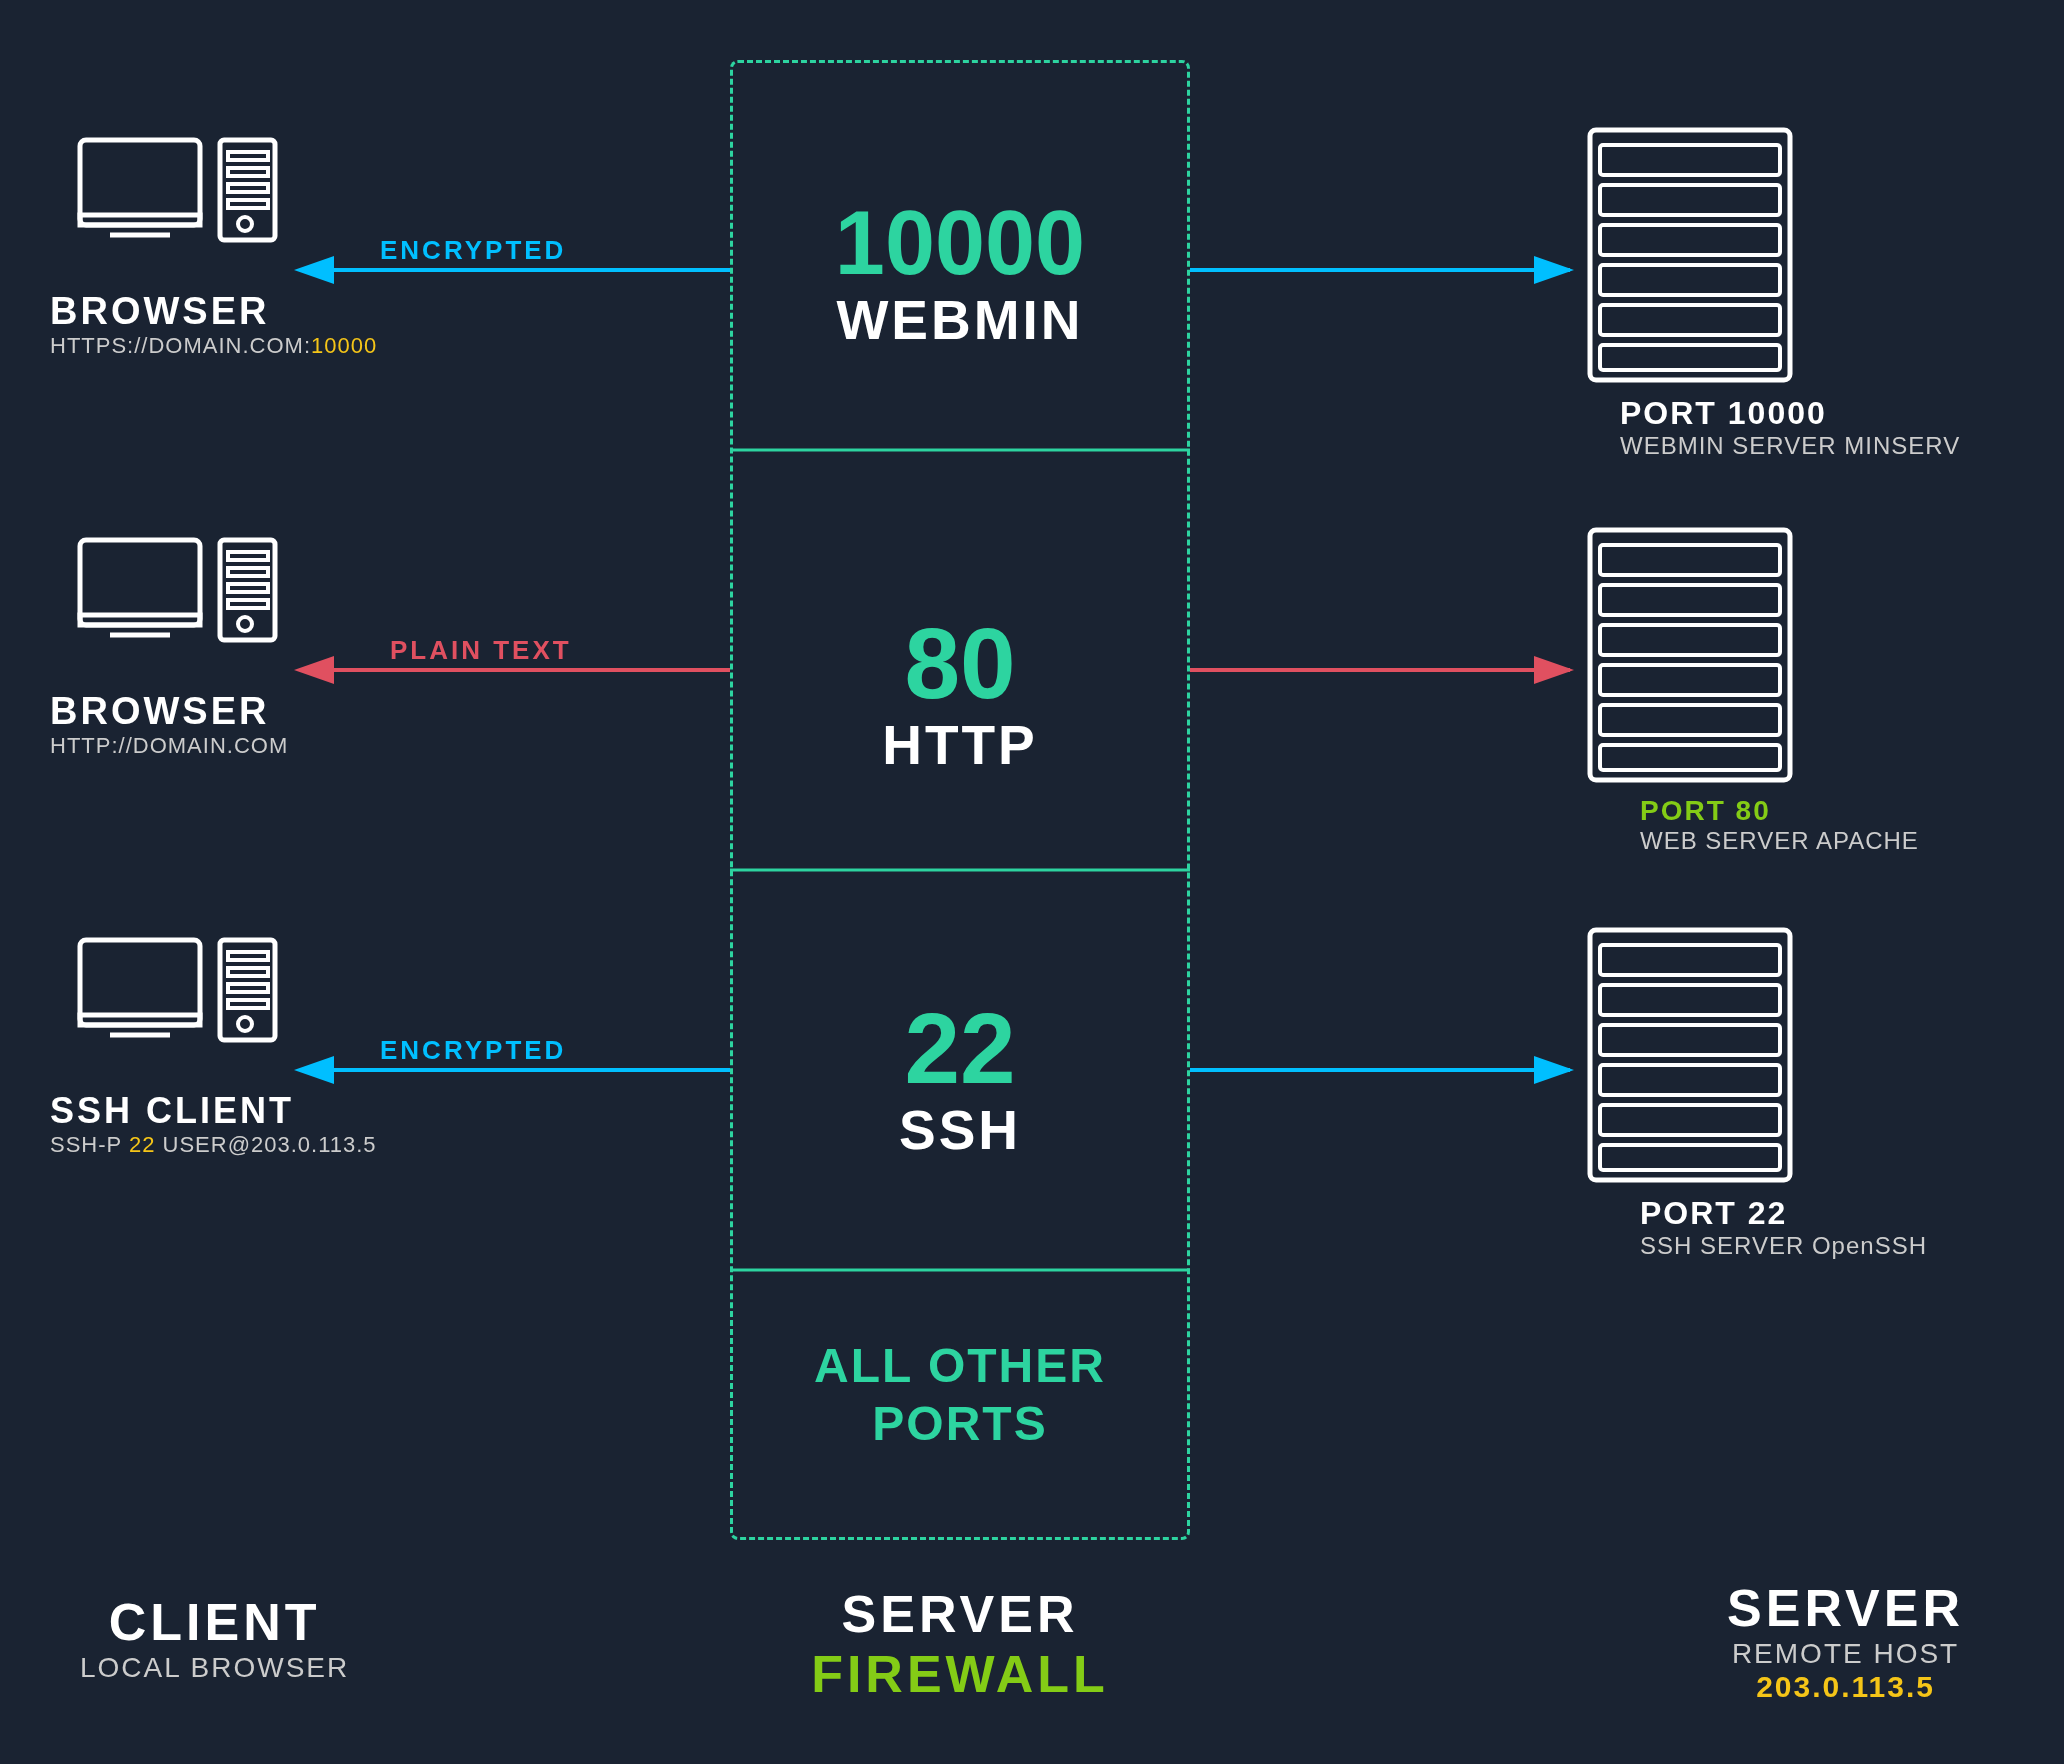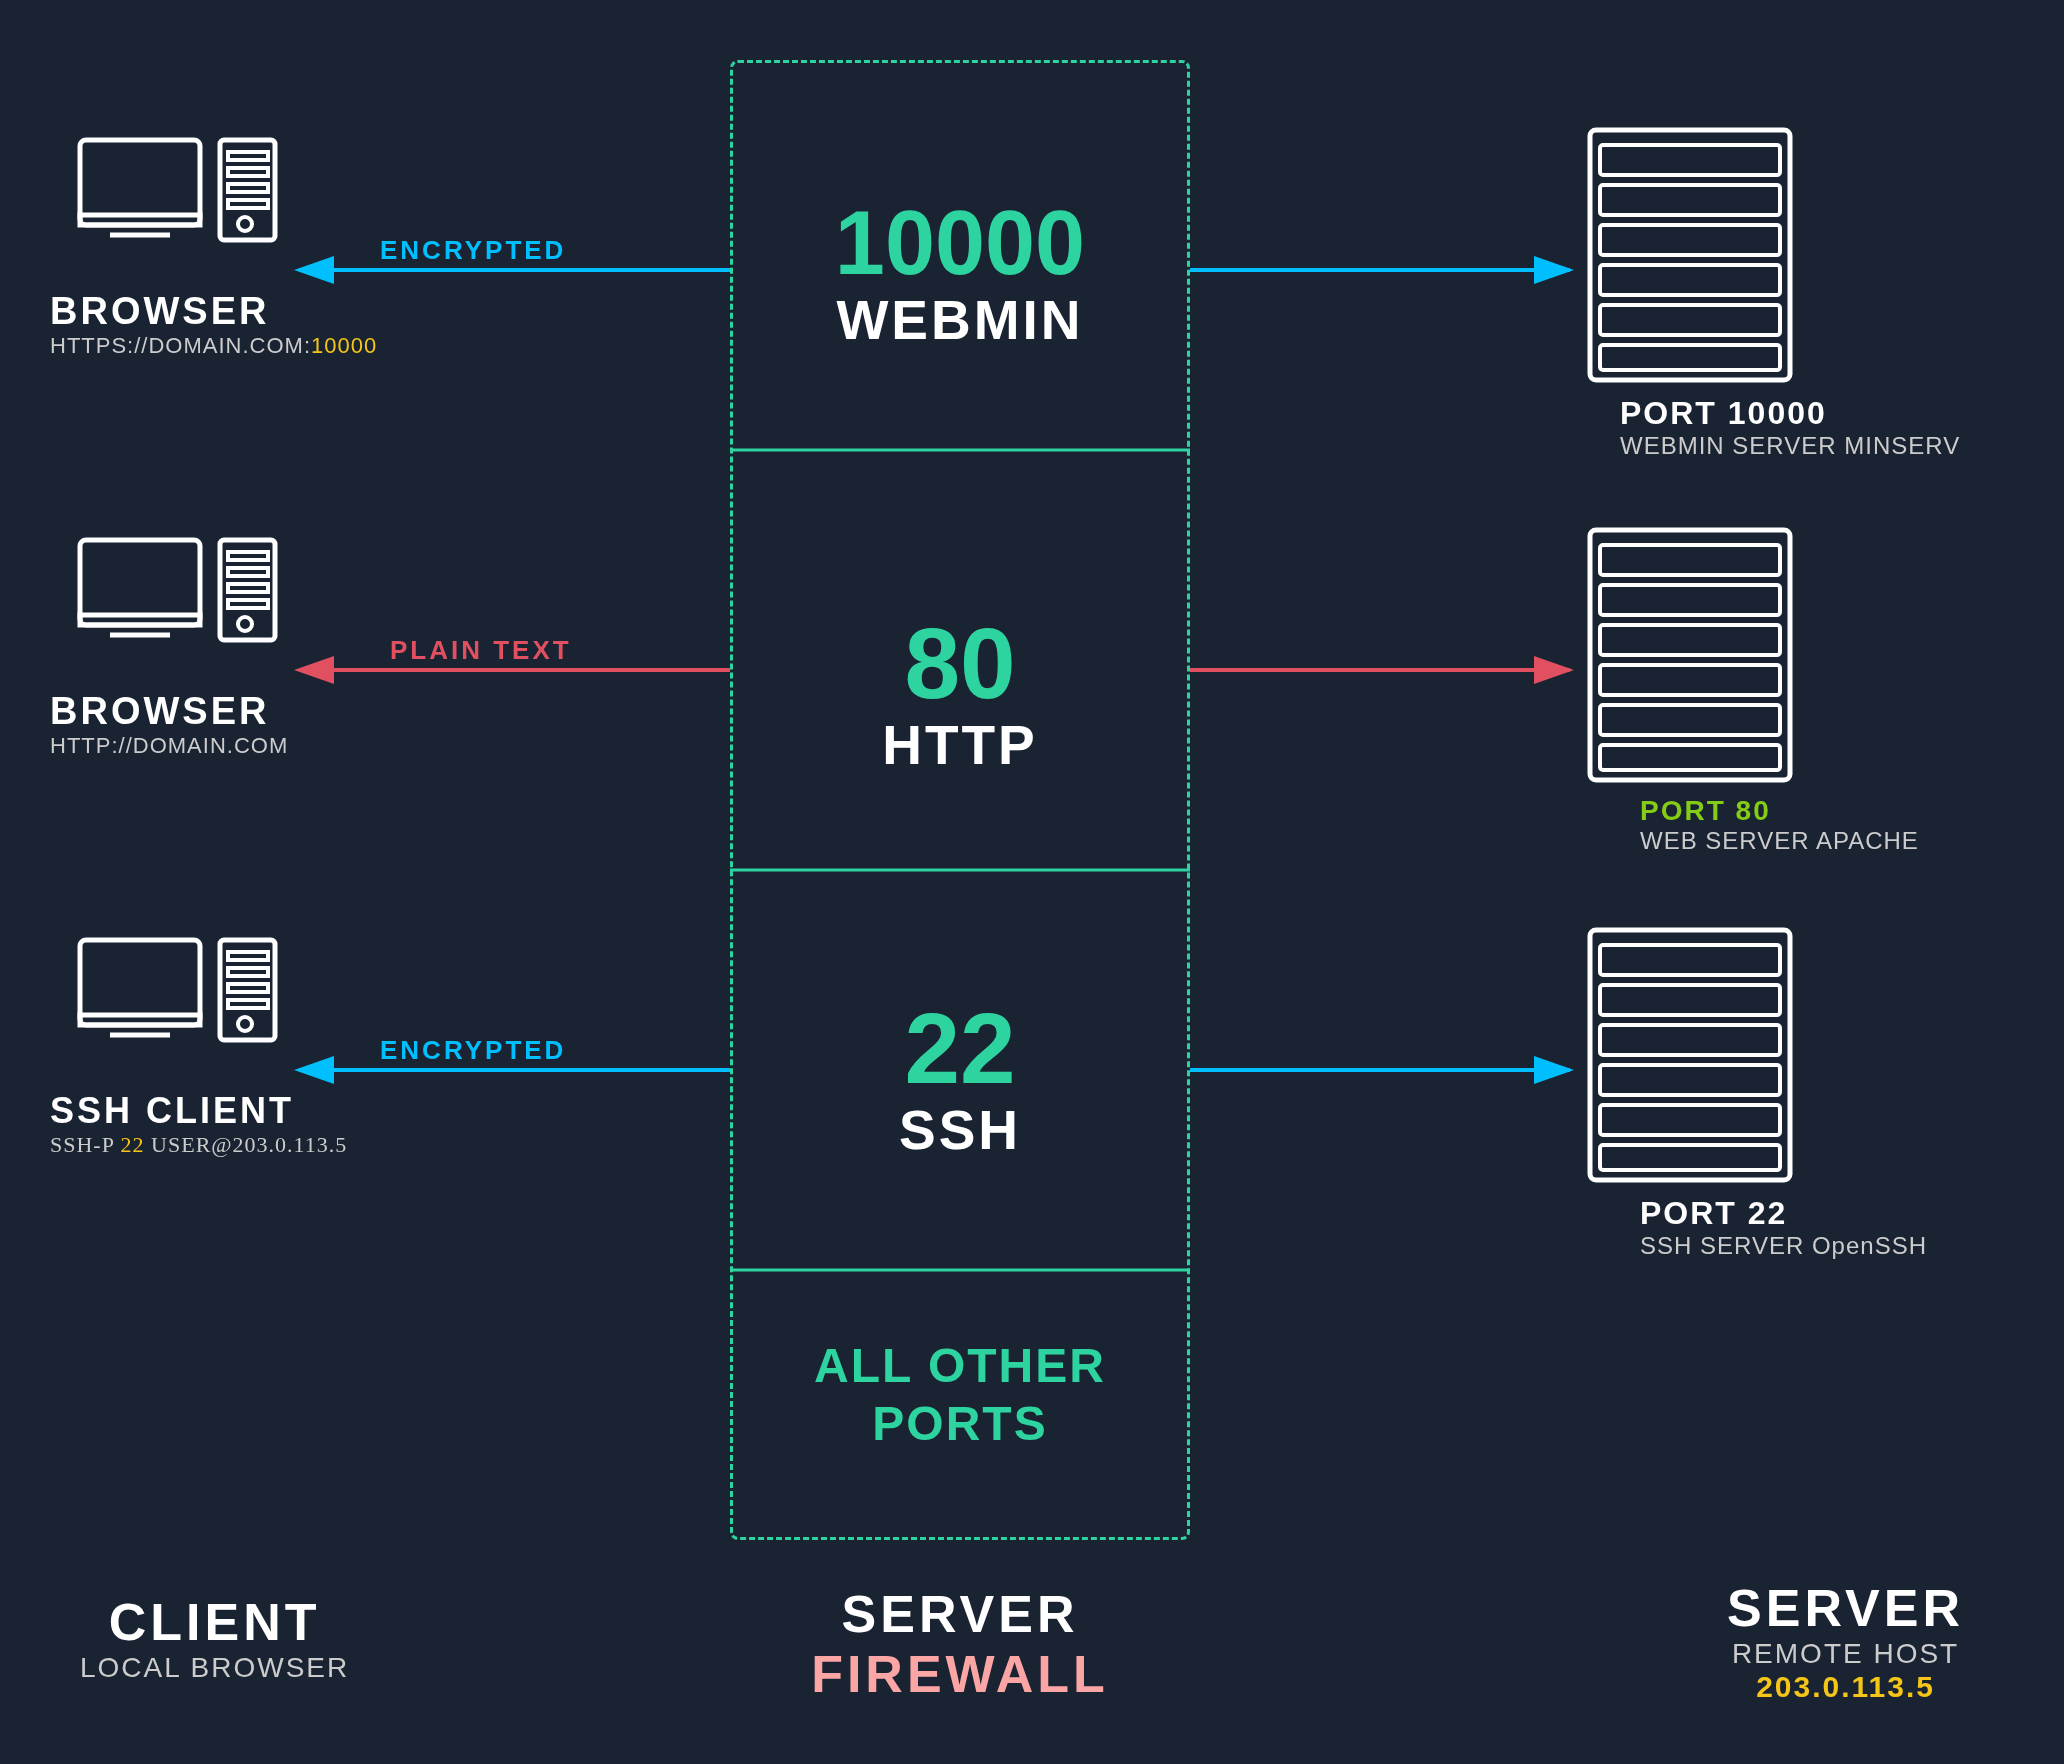--- a/index.html
+++ b/index.html
@@ -174,21 +174,21 @@
     </div>
   </div>
 
   <div style="position:absolute; left:50px; top:690px;">
     <div style="font-size:38px; font-weight:900; color:#ffffff; letter-spacing:3px; font-family:Arial,sans-serif;">BROWSER</div>
     <div style="font-size:22px; color:#cccccc; font-family:Arial,sans-serif; letter-spacing:1px;">HTTP://DOMAIN.COM</div>
   </div>
 
   <div style="position:absolute; left:50px; top:1090px;">
     <div style="font-size:36px; font-weight:900; color:#ffffff; letter-spacing:3px; font-family:Arial,sans-serif;">SSH CLIENT</div>
-    <div style="font-size:22px; color:#cccccc; font-family:Liberation Serif, serif; letter-spacing:1px;">
+    <div style="font-size:22px; color:#cccccc; font-family:Liberation Sans, sans-serif; letter-spacing:1px;">
       <span>SSH-P </span><span style="color:#f5c518;">22</span><span> USER@203.0.113.5</span>
     </div>
   </div>
 
   <div style="position:absolute; left:1620px; top:395px;">
     <div style="font-size:32px; font-weight:900; color:#ffffff; letter-spacing:2px; font-family:Arial,sans-serif;">PORT 10000</div>
     <div style="font-size:24px; color:#cccccc; font-family:Arial,sans-serif; letter-spacing:1px;">WEBMIN SERVER MINSERV</div>
   </div>
 
   <div style="position:absolute; left:1640px; top:795px;">
@@ -201,21 +201,21 @@
     <div style="font-size:24px; color:#cccccc; font-family:Arial,sans-serif; letter-spacing:1px;">SSH SERVER OpenSSH</div>
   </div>
 
   <div style="position:absolute; left:80px; bottom:80px; text-align:center;">
     <div style="font-size:52px; font-weight:900; color:#ffffff; letter-spacing:4px; font-family:Arial,sans-serif;">CLIENT</div>
     <div style="font-size:28px; color:#cccccc; font-family:Arial,sans-serif; letter-spacing:2px;">LOCAL BROWSER</div>
   </div>
 
   <div style="position:absolute; left:780px; bottom:60px; text-align:center; width:360px;">
     <div style="font-size:52px; font-weight:900; color:#ffffff; letter-spacing:4px; font-family:Arial,sans-serif;">SERVER</div>
-    <div style="font-size:52px; font-weight:900; color:#fca5a5; letter-spacing:4px; font-family:Arial,sans-serif;">FIREWALL</div>
+    <div style="font-size:52px; font-weight:900; color:#84cc16; letter-spacing:4px; font-family:Arial,sans-serif;">FIREWALL</div>
   </div>
 
   <div style="position:absolute; right:100px; bottom:60px; text-align:center;">
     <div style="font-size:52px; font-weight:900; color:#ffffff; letter-spacing:4px; font-family:Arial,sans-serif;">SERVER</div>
     <div style="font-size:28px; color:#cccccc; font-family:Arial,sans-serif; letter-spacing:2px;">REMOTE HOST</div>
     <div style="font-size:30px; color:#f5c518; font-family:Arial,sans-serif; letter-spacing:2px; font-weight:bold;">203.0.113.5</div>
   </div>
 
 </div>
 

